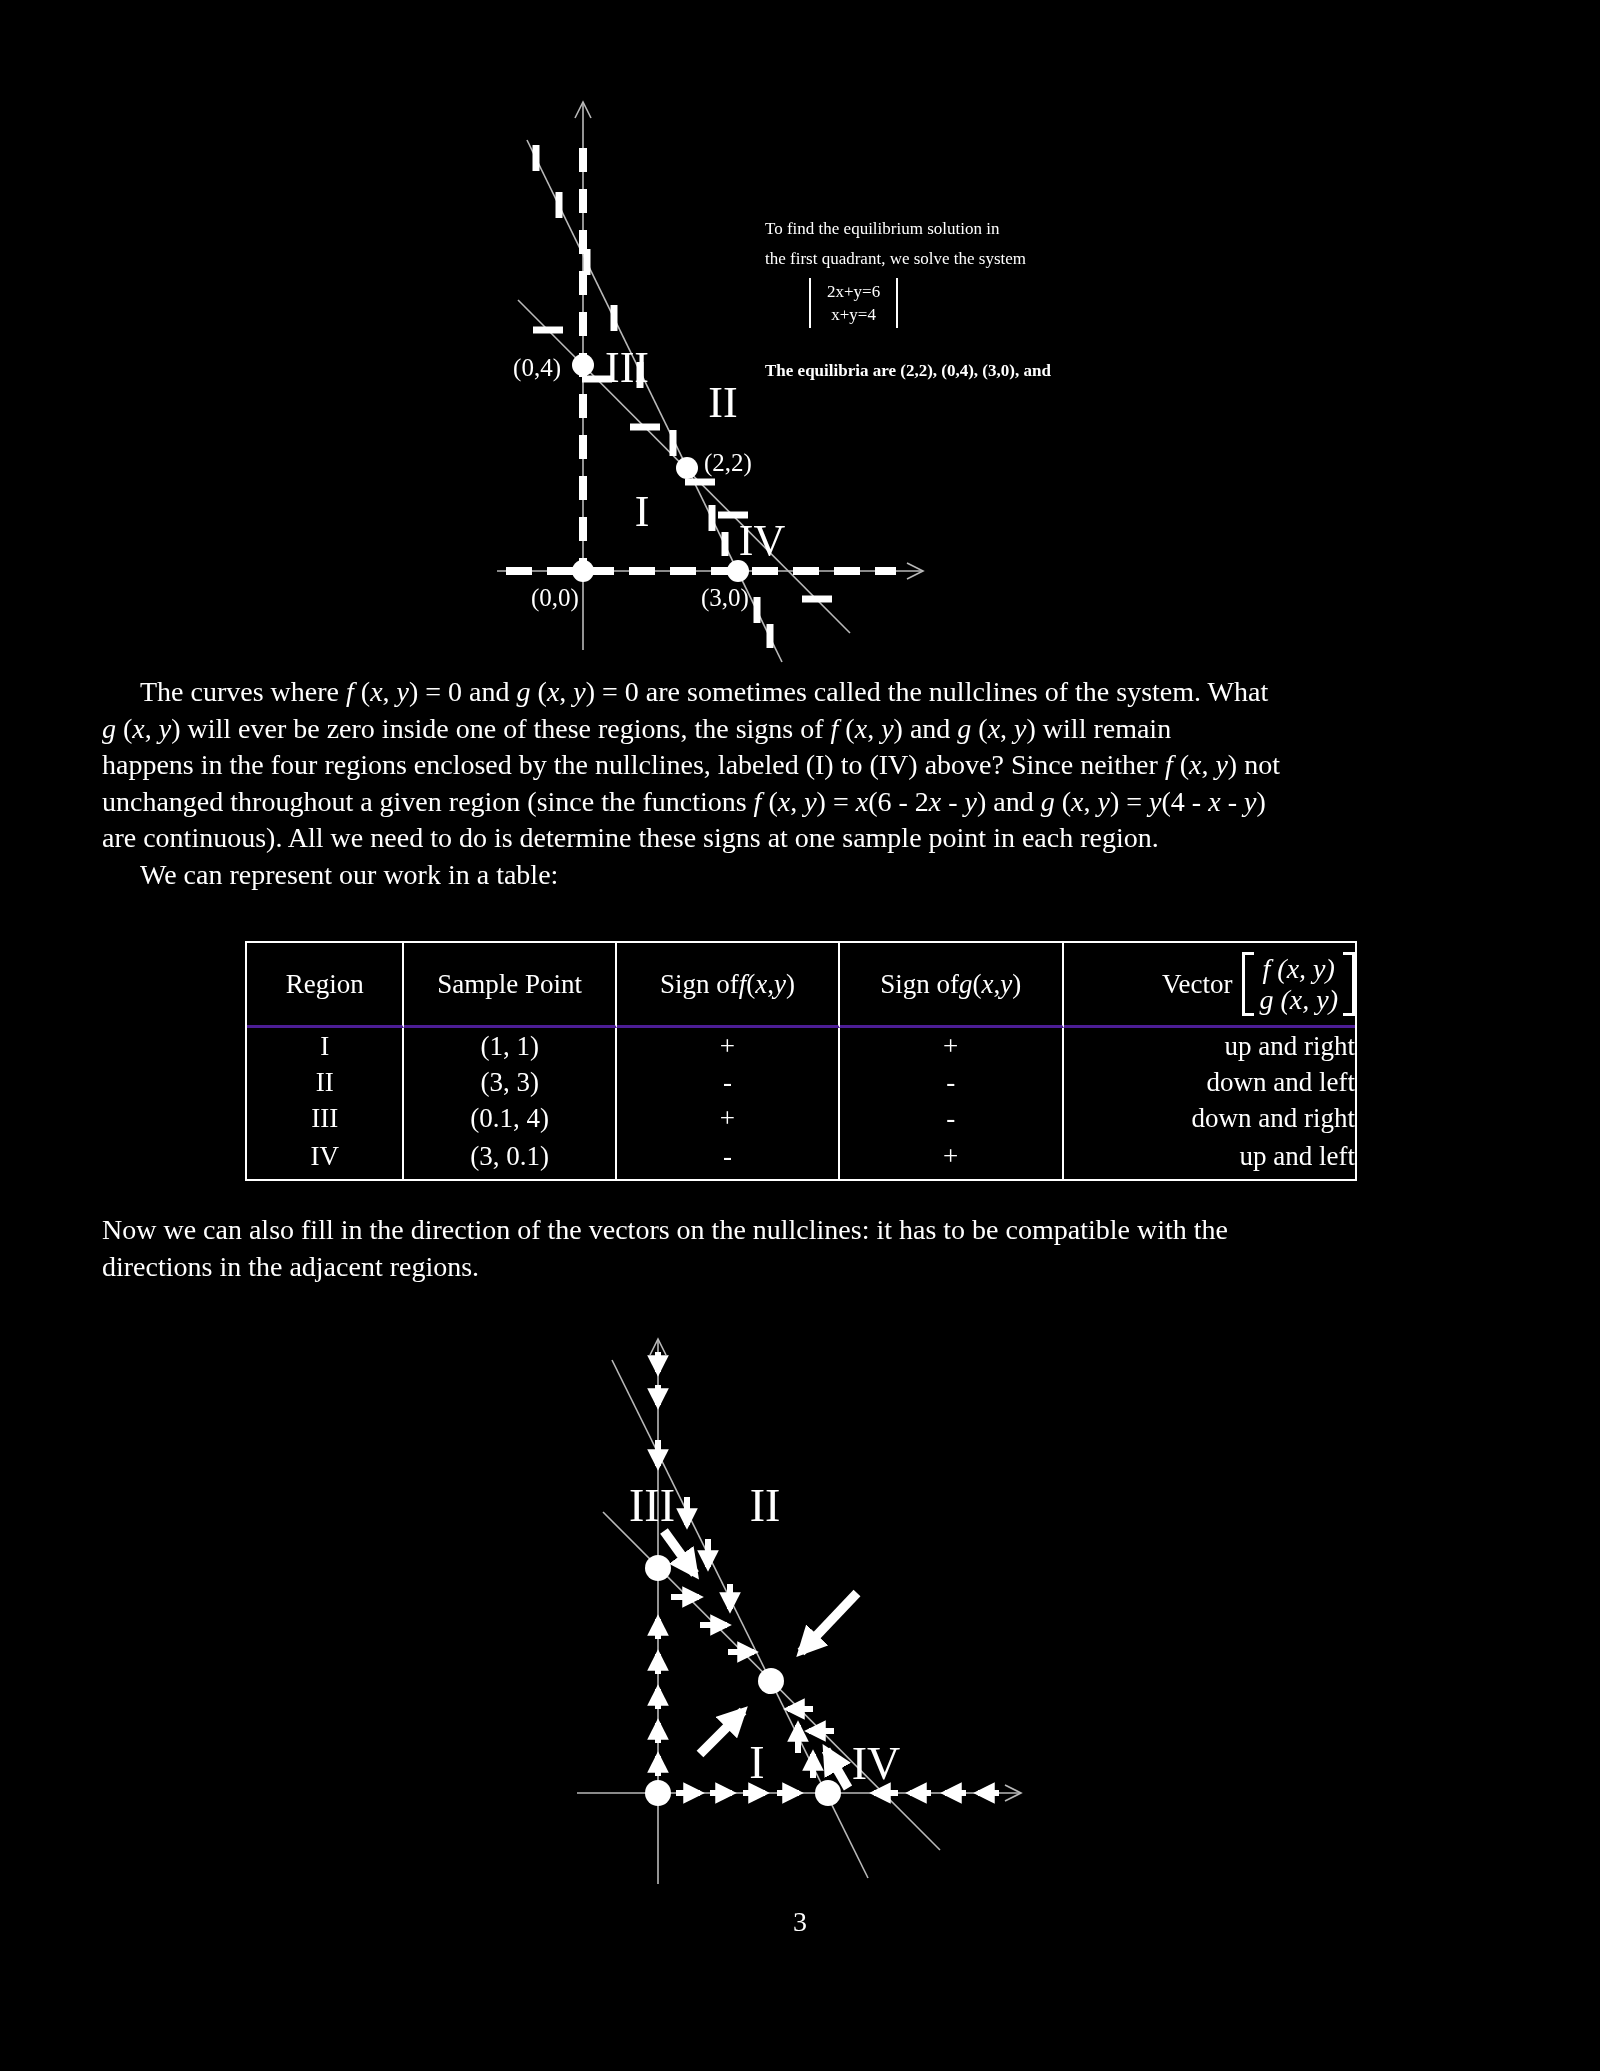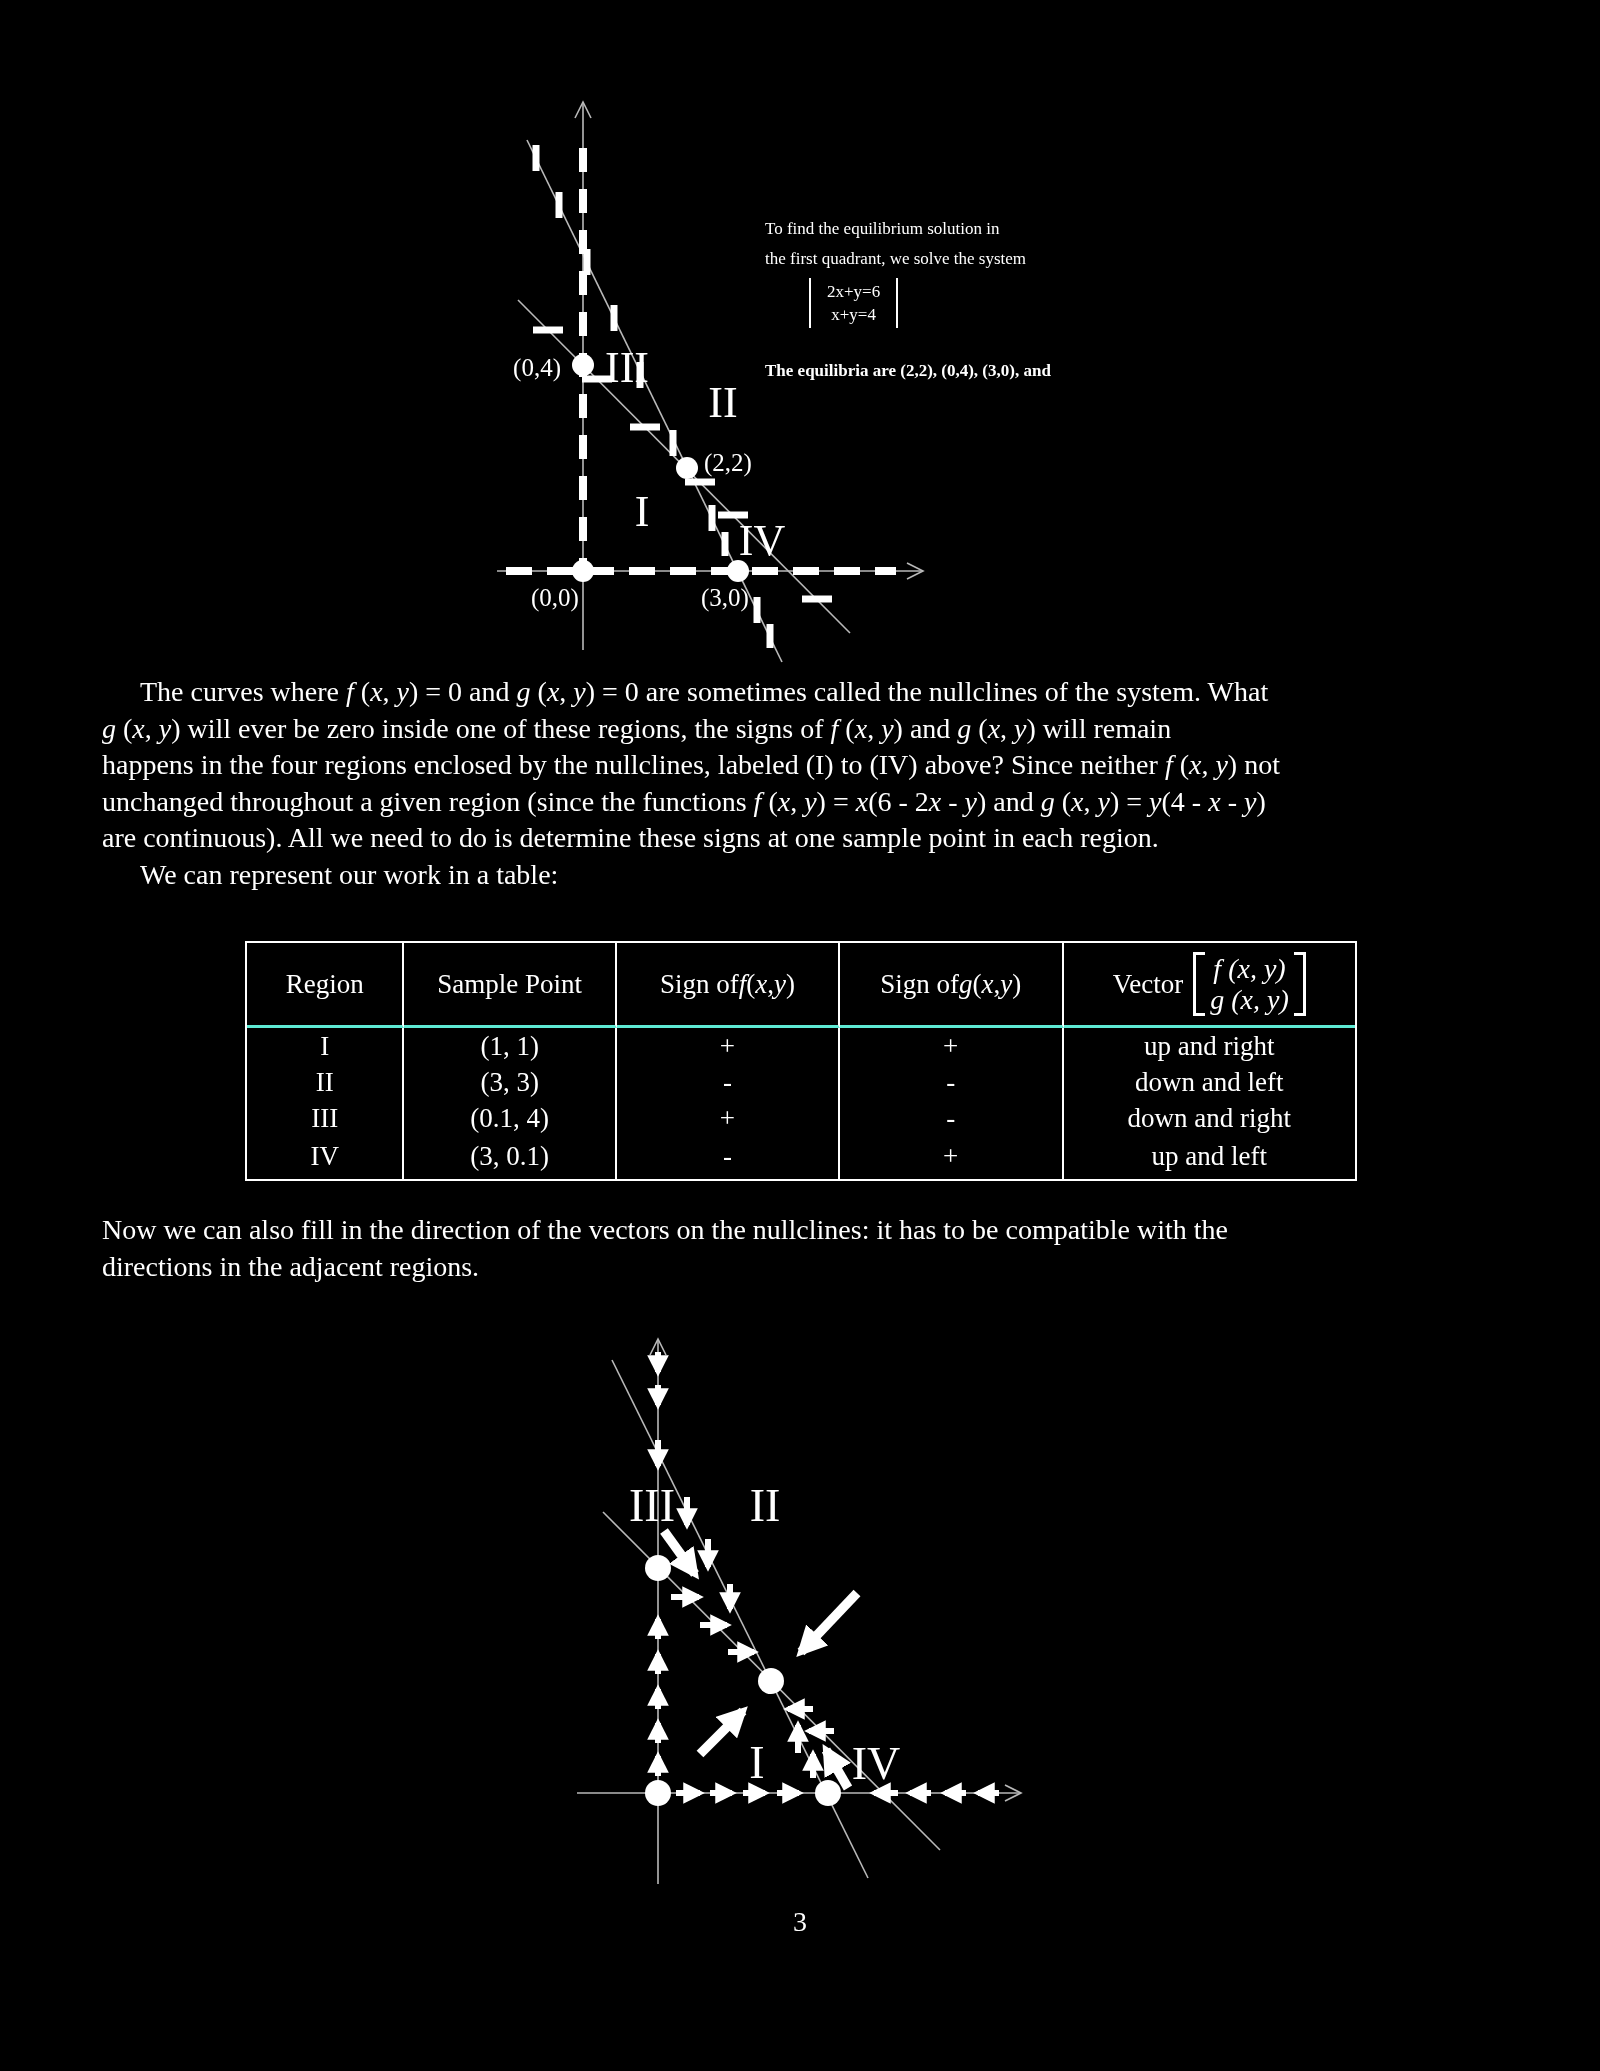--- a/index.html
+++ b/index.html
@@ -22,22 +22,22 @@
   .note .sys{display:inline-block;margin:4px 0 0 44px;border-left:2px solid #fff;border-right:2px solid #fff;
              padding:2px 16px;line-height:23px;text-align:center;}
   .note .eqline3{margin-top:26px;font-weight:bold;}
   
   .para{position:absolute;left:102px;font-size:28px;line-height:36.5px;white-space:nowrap;}
   .para .indent{padding-left:38px;}
   
   .sgntable{position:absolute;left:245px;top:941px;width:1108px;border:2px solid #fff;font-size:27px;}
   .trow{display:grid;grid-template-columns:14.2% 19.2% 20.1% 20.2% 26.3%;}
   .trow > div{display:flex;align-items:center;justify-content:center;text-align:center;border-right:2px solid #fff;}
-  .trow > div:last-child{border-right:none;}
-  .thead > div{height:82px;border-bottom:3px solid #5eead4;}
+  .trow > div:last-child{border-right:none;justify-content:flex-end;}
+  .thead > div{height:82px;border-bottom:3px solid #4c1d95;}
   .tbody > div{height:36px;border-bottom:none;}
   .tbody.last > div{height:40px;padding-bottom:3px;}
   .vecmat{display:inline-flex;align-items:stretch;margin-left:10px;}
   .brk{width:9px;}
   .lb{border-left:3px solid #fff;border-top:3px solid #fff;border-bottom:3px solid #fff;}
   .rb{border-right:3px solid #fff;border-top:3px solid #fff;border-bottom:3px solid #fff;}
   .veccol{display:flex;flex-direction:column;justify-content:center;padding:1px 5px;font-size:28px;line-height:1.12;font-style:italic;}
   
   .pagenum{position:absolute;left:0;top:1906px;width:100%;text-align:center;font-size:28px;}
 </style>

